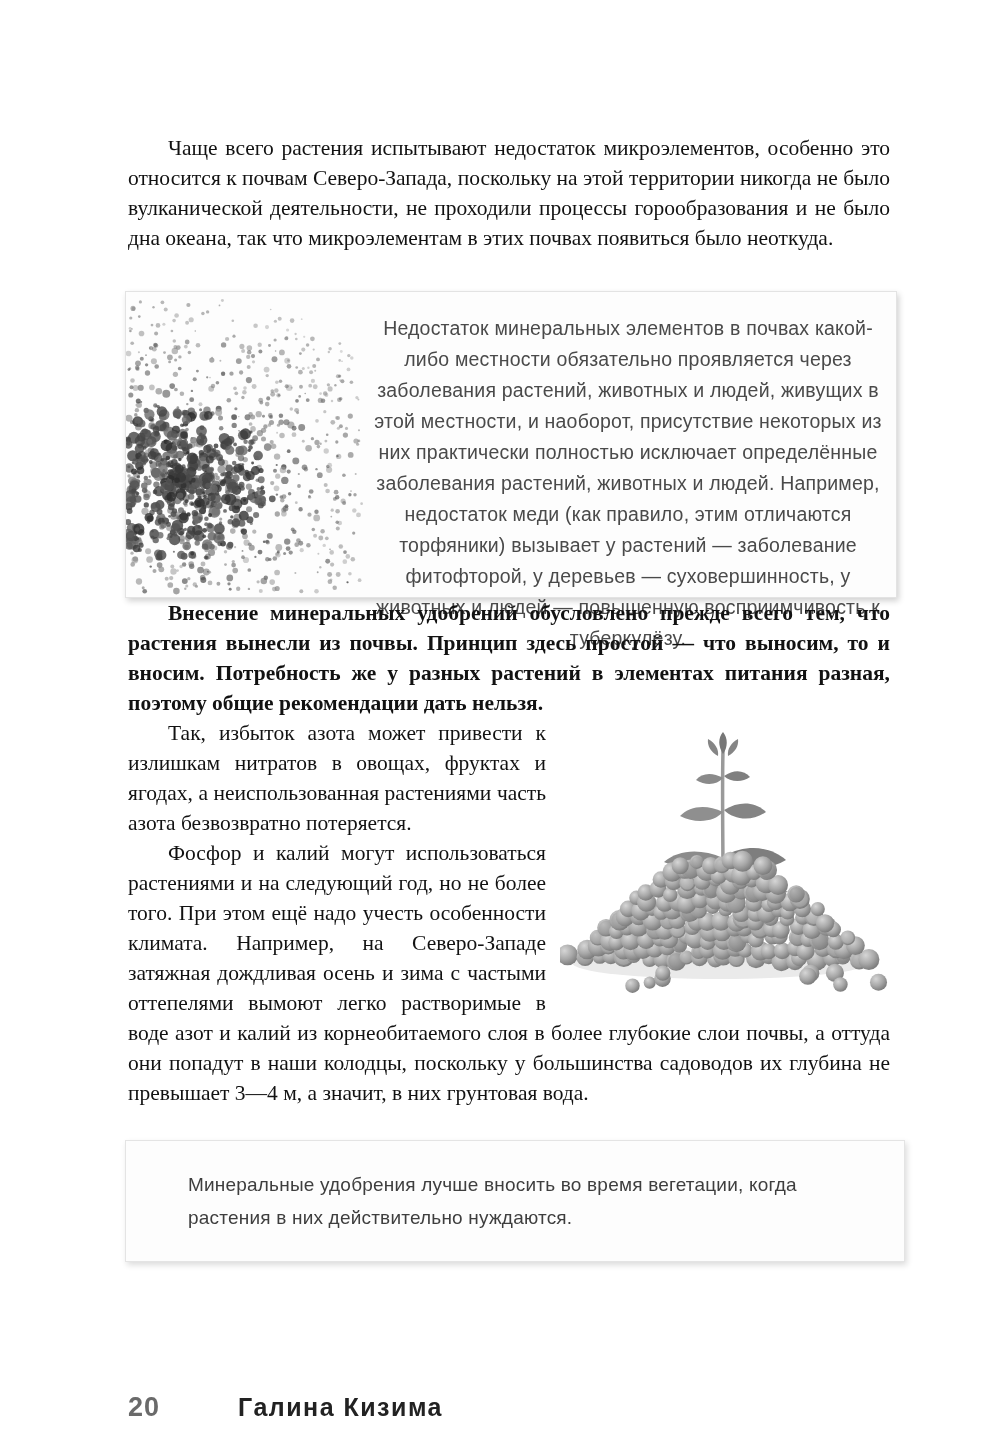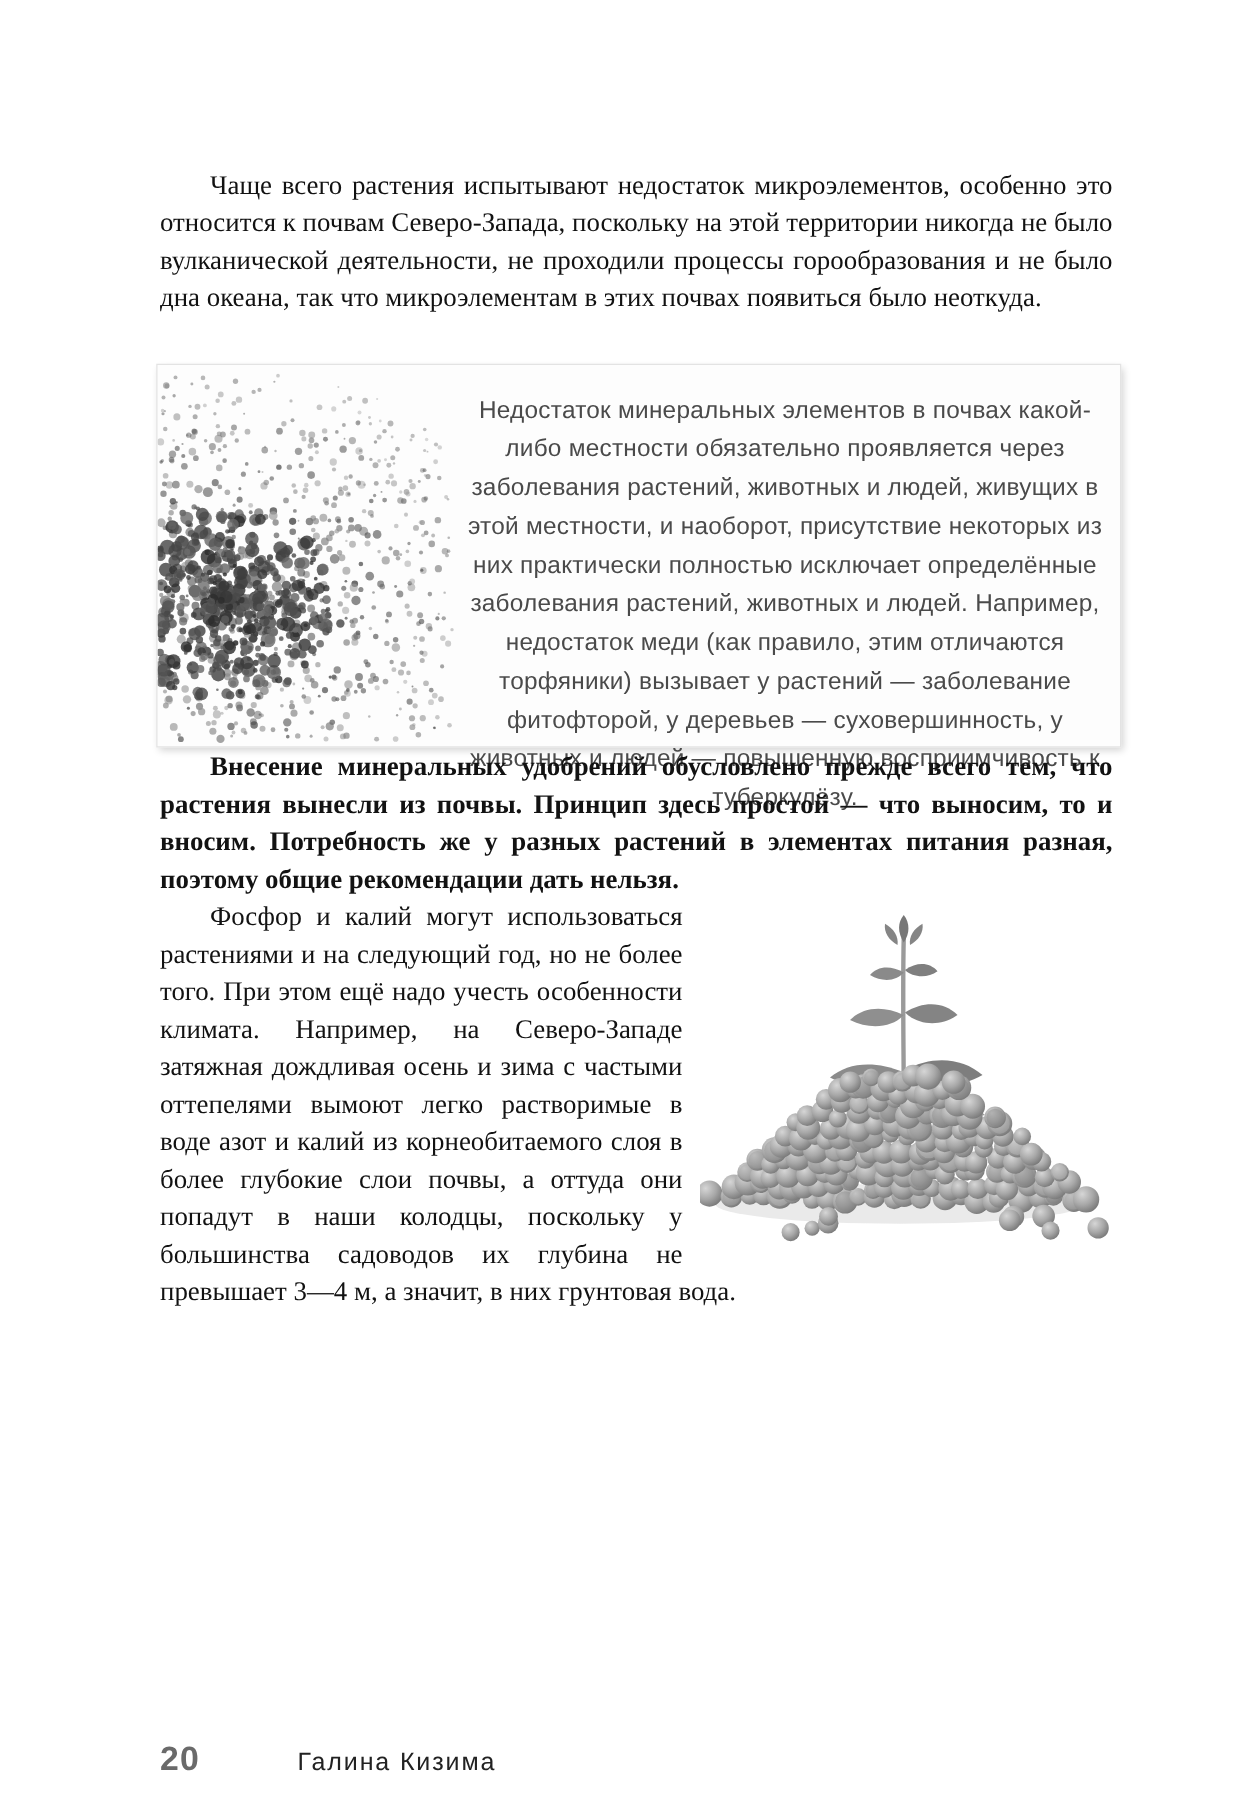--- a/index.html
+++ b/index.html
@@ -80,23 +80,24 @@
     font-family:"Liberation Sans", sans-serif;
   }
   .page-number{
     font-size:27px;
     font-weight:bold;
     color:#6a6a6a;
     letter-spacing:1px;
   }
   .running-author{
     margin-left:78px;
-    font-size:20px;
+    font-size:25px;
     color:#222;
     letter-spacing:1.5px;
+    font-weight:bold;
   }
   .clearfix::after{content:"";display:table;clear:both;}
 </style>
 </head>
 <body>
 
 <div class="page">
   <div class="content clearfix">
 
     <p class="body-par">Чаще всего растения испытывают недостаток микроэлементов, особенно это относится к почвам Северо-Запада, поскольку на этой территории никогда не было вулканической деятельности, не проходили процессы горообразования и не было дна океана, так что микроэлементам в этих почвах появиться было неоткуда.</p>
@@ -1453,21 +1454,25 @@
           <circle cx="102.5" cy="258.6" r="8.29" fill="url(#gr)"></circle>
           <circle cx="102.8" cy="253.1" r="7.56" fill="url(#gr)"></circle>
           <circle cx="72.5" cy="265.7" r="7.21" fill="url(#gr)"></circle>
           <circle cx="250.7" cy="253.2" r="8.65" fill="url(#gr)"></circle>
           <circle cx="280.4" cy="264.5" r="7.26" fill="url(#gr)"></circle>
           <circle cx="247.8" cy="256.2" r="8.65" fill="url(#gr)"></circle>
           <circle cx="318.5" cy="262.3" r="8.51" fill="url(#gr)"></circle>
         </svg>
     </div>
 
+    <p class="body-par">Так, избыток азота может привести к излишкам нитратов в овощах, фруктах и ягодах, а неиспользованная растениями часть азота безвозвратно потеряется.</p>
     <p class="body-par">Фосфор и калий могут использоваться растениями и на следующий год, но не более того. При этом ещё надо учесть особенности климата. Например, на Северо-Западе затяжная дождливая осень и зима с частыми оттепелями вымоют легко растворимые в воде азот и калий из корнеобитаемого слоя в более глубокие слои почвы, а оттуда они попадут в наши колодцы, поскольку у большинства садоводов их глубина не превышает 3—4 м, а значит, в них грунтовая вода.</p>
 
+    <div class="tipbox">
+      <div class="tipbox-text">Минеральные удобрения лучше вносить во время вегетации, когда растения в них действительно нуждаются.</div>
+    </div>
   </div>
 
   <div class="footer">
     <span class="page-number">20</span>
     <span class="running-author">Галина Кизима</span>
   </div>
 </div>
 
 </body></html>

